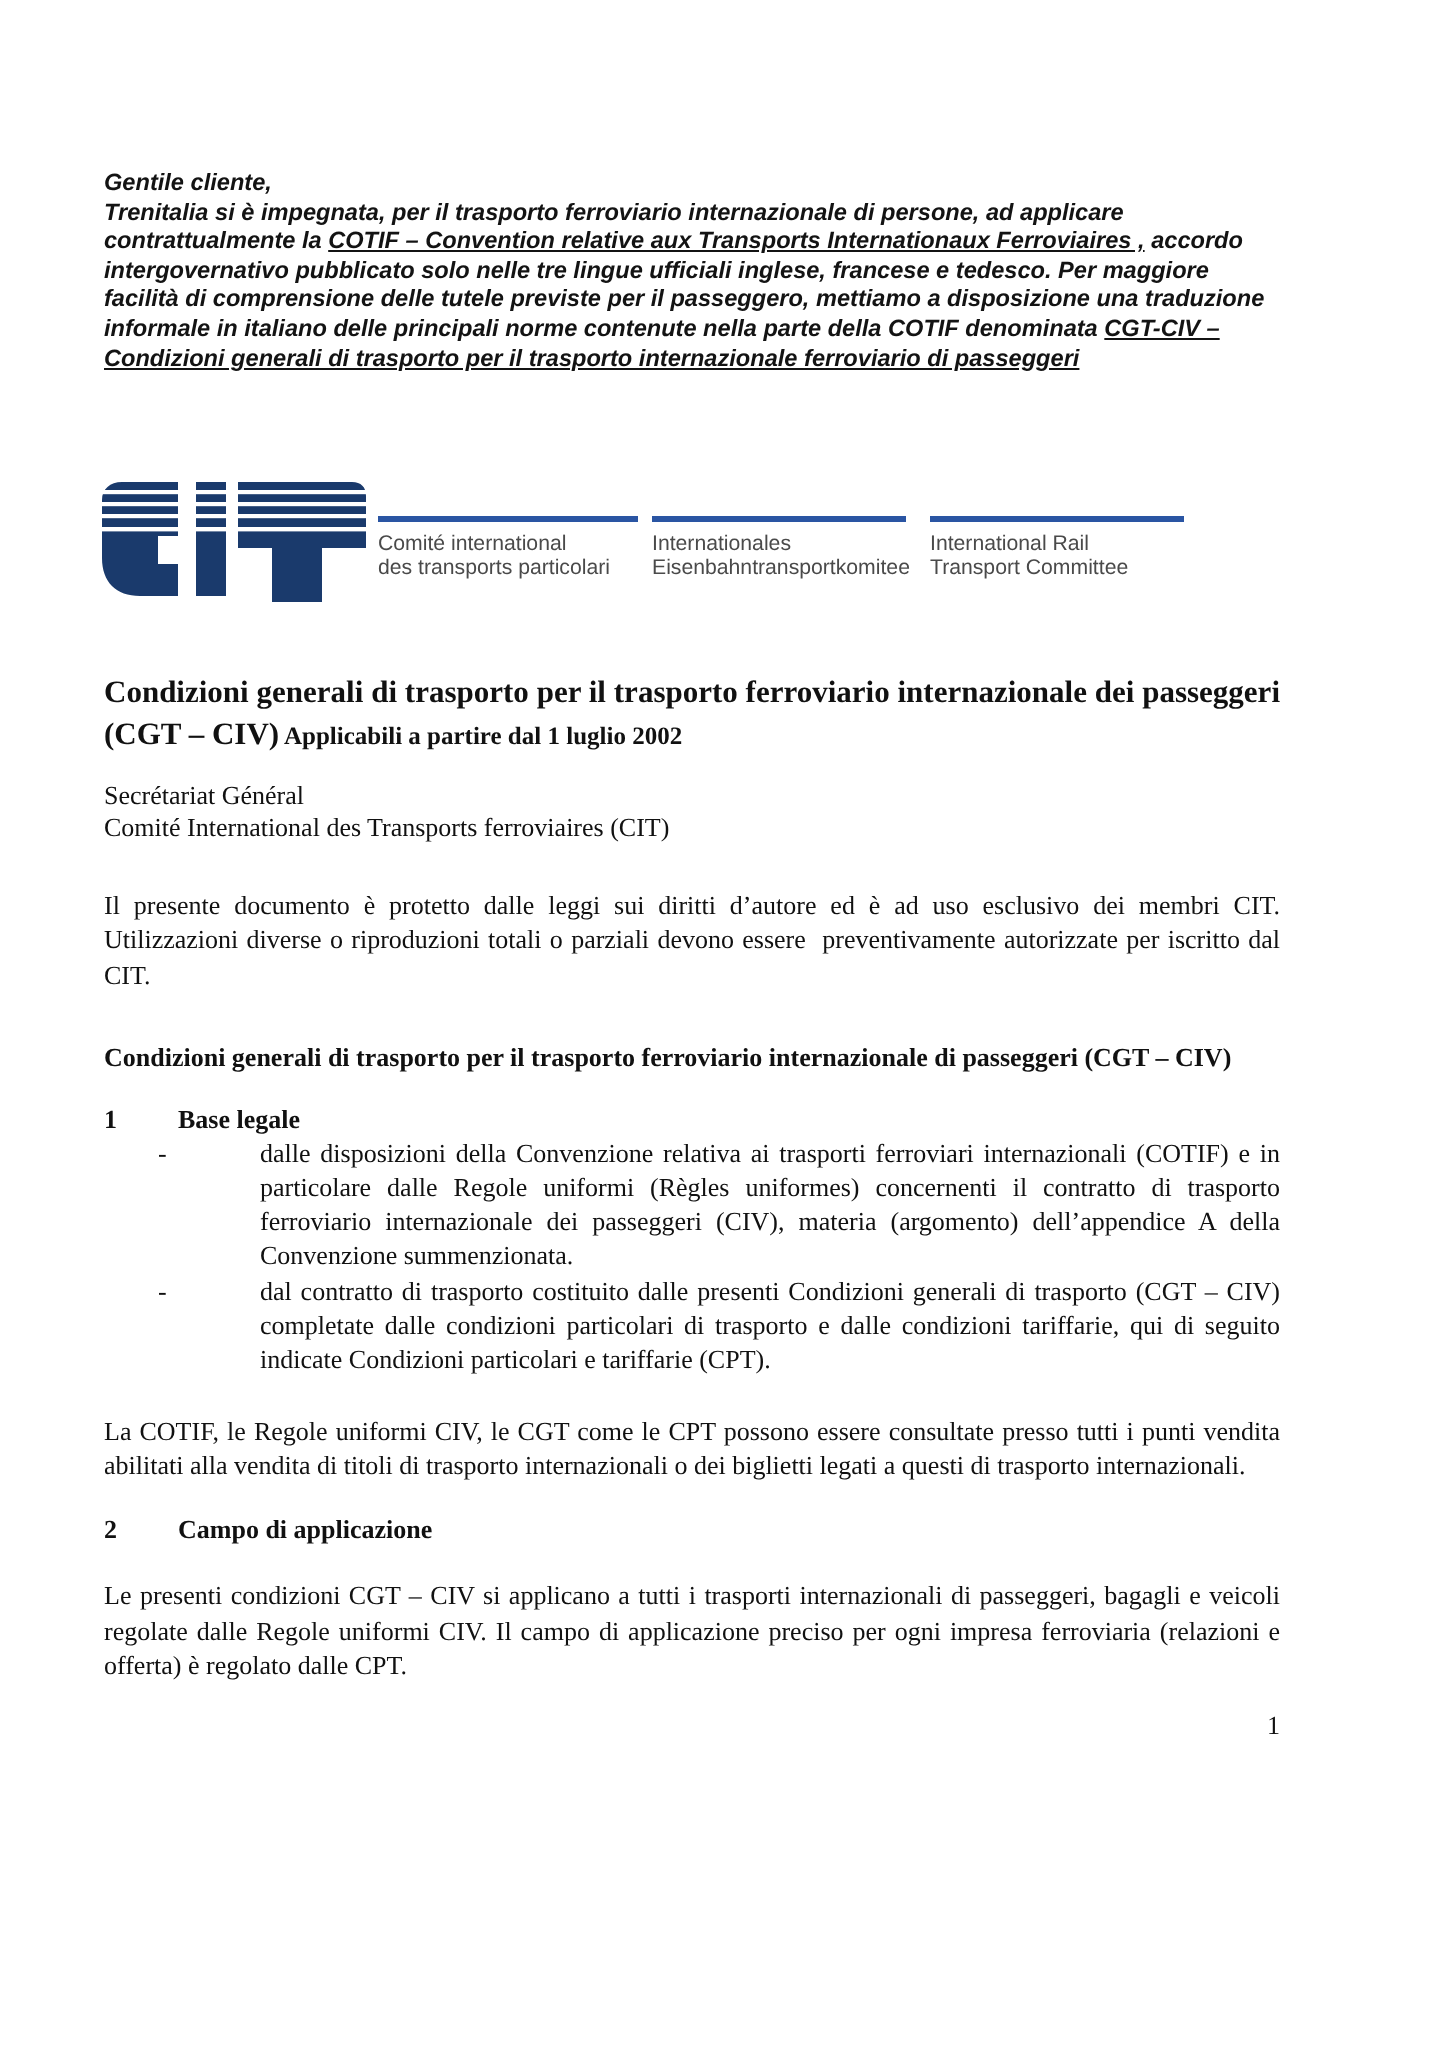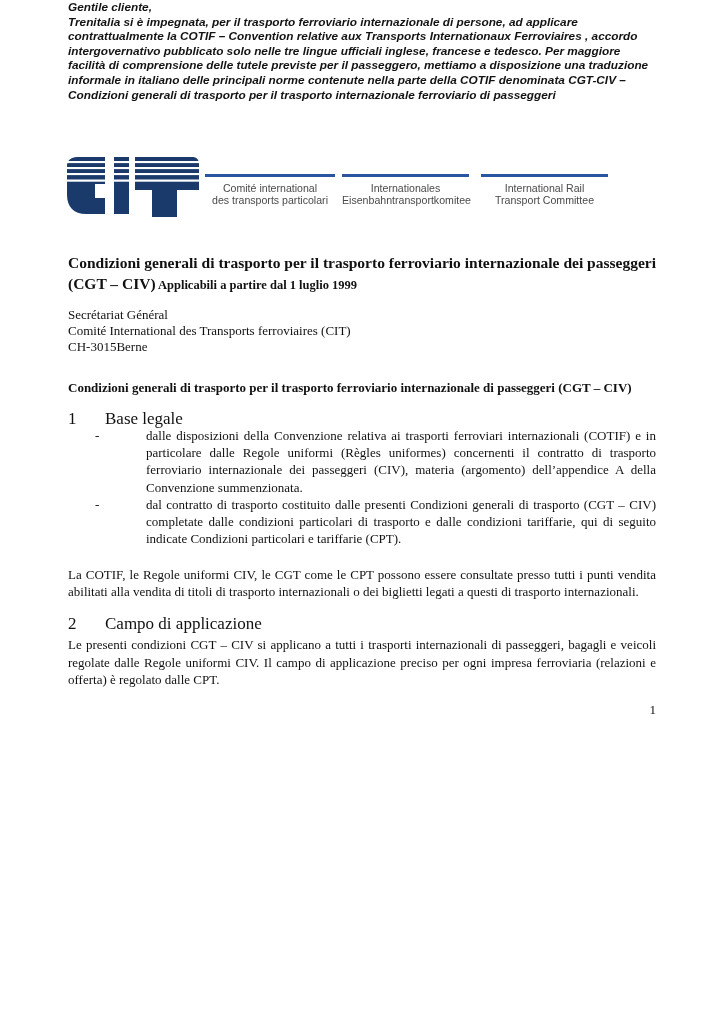--- a/index.html
+++ b/index.html
@@ -1,62 +1,62 @@
 <!DOCTYPE html>
 <html><head>
 <meta charset="utf-8">
 <style>
   html,body { margin:0; padding:0; background:#ffffff; }
   .page {
     position:relative; width:724px; height:1024px; background:#ffffff;
     font-family:"Liberation Serif", serif; color:#111111; overflow:hidden;
   }
-  .content { position:absolute; left:68px; top:0; width:588px; }
+  .content { position:absolute; left:52px; top:0; width:588px; padding-top:84px; }
 
   
   .notice {
     font-family:"Liberation Sans", sans-serif;
     font-weight:bold; font-style:italic;
     font-size:11.8px; line-height:14.6px; color:#131313;
   }
-  .notice .u { }
+  .notice .u { text-decoration:underline; }
 
   
   .logo-block { position:relative; margin-top:52px; height:67px; }
   .cit-logo { position:absolute; left:-1px; top:3px; }
-  .logo-col { position:absolute; top:20px; font-family:"Liberation Sans", sans-serif;text-align:center; }
+  .logo-col { position:absolute; top:20px; font-family:"Liberation Sans", sans-serif; }
   .logo-col .bar { height:3px; background:#2a55a3; }
   .logo-col .cap { margin-top:6px; font-size:10.6px; line-height:11.8px; color:#4a4a4a; }
   .col-fr { left:137px; width:130px; }
   .col-de { left:274px; width:127px; }
   .col-en { left:413px; width:127px; }
 
   
   .doc-title { margin-top:32px; font-weight:bold; font-size:15.5px; line-height:20.5px; text-align:justify; }
   .doc-title .applic { font-size:12.5px; }
 
   
   .address { margin-top:12px; font-size:13px; line-height:16px; }
 
   
   .copyright { margin-top:22px; font-size:13px; line-height:17.3px; text-align:justify; white-space:pre-wrap; }
   .subject { margin-top:24px; font-size:13px; line-height:17.5px; font-weight:bold; text-align:justify; }
 
-  .sec-heading { margin-top:13px; font-size:17px; font-weight:normal; line-height:17px; }
+  .sec-heading { margin-top:13px; font-size:13px; font-weight:bold; line-height:17px; }
   .sec-heading .num { display:inline-block; width:37px; }
   .sec1-heading { margin-top:13px; }
   .sec2-heading { margin-top:15px; }
 
   .intro { margin-top:17px; margin-left:17px; font-size:13px; line-height:17.3px; }
   .bullet { display:flex; margin-left:27px; font-size:13px; line-height:17.3px; }
   .bullet .dash { width:12px; flex:none; }
   .bullet .btext { flex:1; text-align:justify;margin-left:39px; }
 
   .closing { margin-top:18px; font-size:13px; line-height:17.3px; text-align:justify; }
-  .body2 { margin-top:4px; font-size:13px; line-height:17.3px; text-align:justify; }
+  .body2 { margin-top:16px; font-size:13px; line-height:17.3px; text-align:justify; }
 
   .page-number { margin-top:14px; font-size:13px; text-align:right; }
 </style>
 </head>
 <body>
 
 <div class="page">
   <div class="content">
 
     <div class="notice">
@@ -94,28 +94,28 @@
       </div>
       <div class="logo-col col-de">
         <div class="bar"></div>
         <div class="cap">
           <div>Internationales</div>
           <div>Eisenbahntransportkomitee</div>
         </div>
       </div>
     </div>
 
-    <div class="doc-title"><span>Condizioni generali di trasporto per il trasporto ferroviario internazionale dei passeggeri (CGT – CIV)</span><span class="applic"> Applicabili a partire dal 1 luglio 1999</span></div>
+    <div class="doc-title"><span>Condizioni generali di trasporto per il trasporto ferroviario internazionale dei passeggeri (CGT – CIV)</span><span class="applic"> Applicabili a partire dal 1 luglio 2002</span></div>
 
     <div class="address">
       <div>Secrétariat Général</div>
       <div>Comité International des Transports ferroviaires (CIT)</div>
-      <div>CH-3015Berne</div>
     </div>
 
+    <div class="copyright">Il presente documento è protetto dalle leggi sui diritti d’autore ed è ad uso esclusivo dei membri CIT. Utilizzazioni diverse o riproduzioni totali o parziali devono essere  preventivamente autorizzate per iscritto dal CIT.</div>
 
     <div class="subject">Condizioni generali di trasporto per il trasporto ferroviario internazionale di passeggeri (CGT – CIV)</div>
 
     <div class="sec-heading sec1-heading">
       <span class="num">1</span><span>Base legale</span>
     </div>
 
 
     <div class="bullet">
       <span class="dash">-</span>

